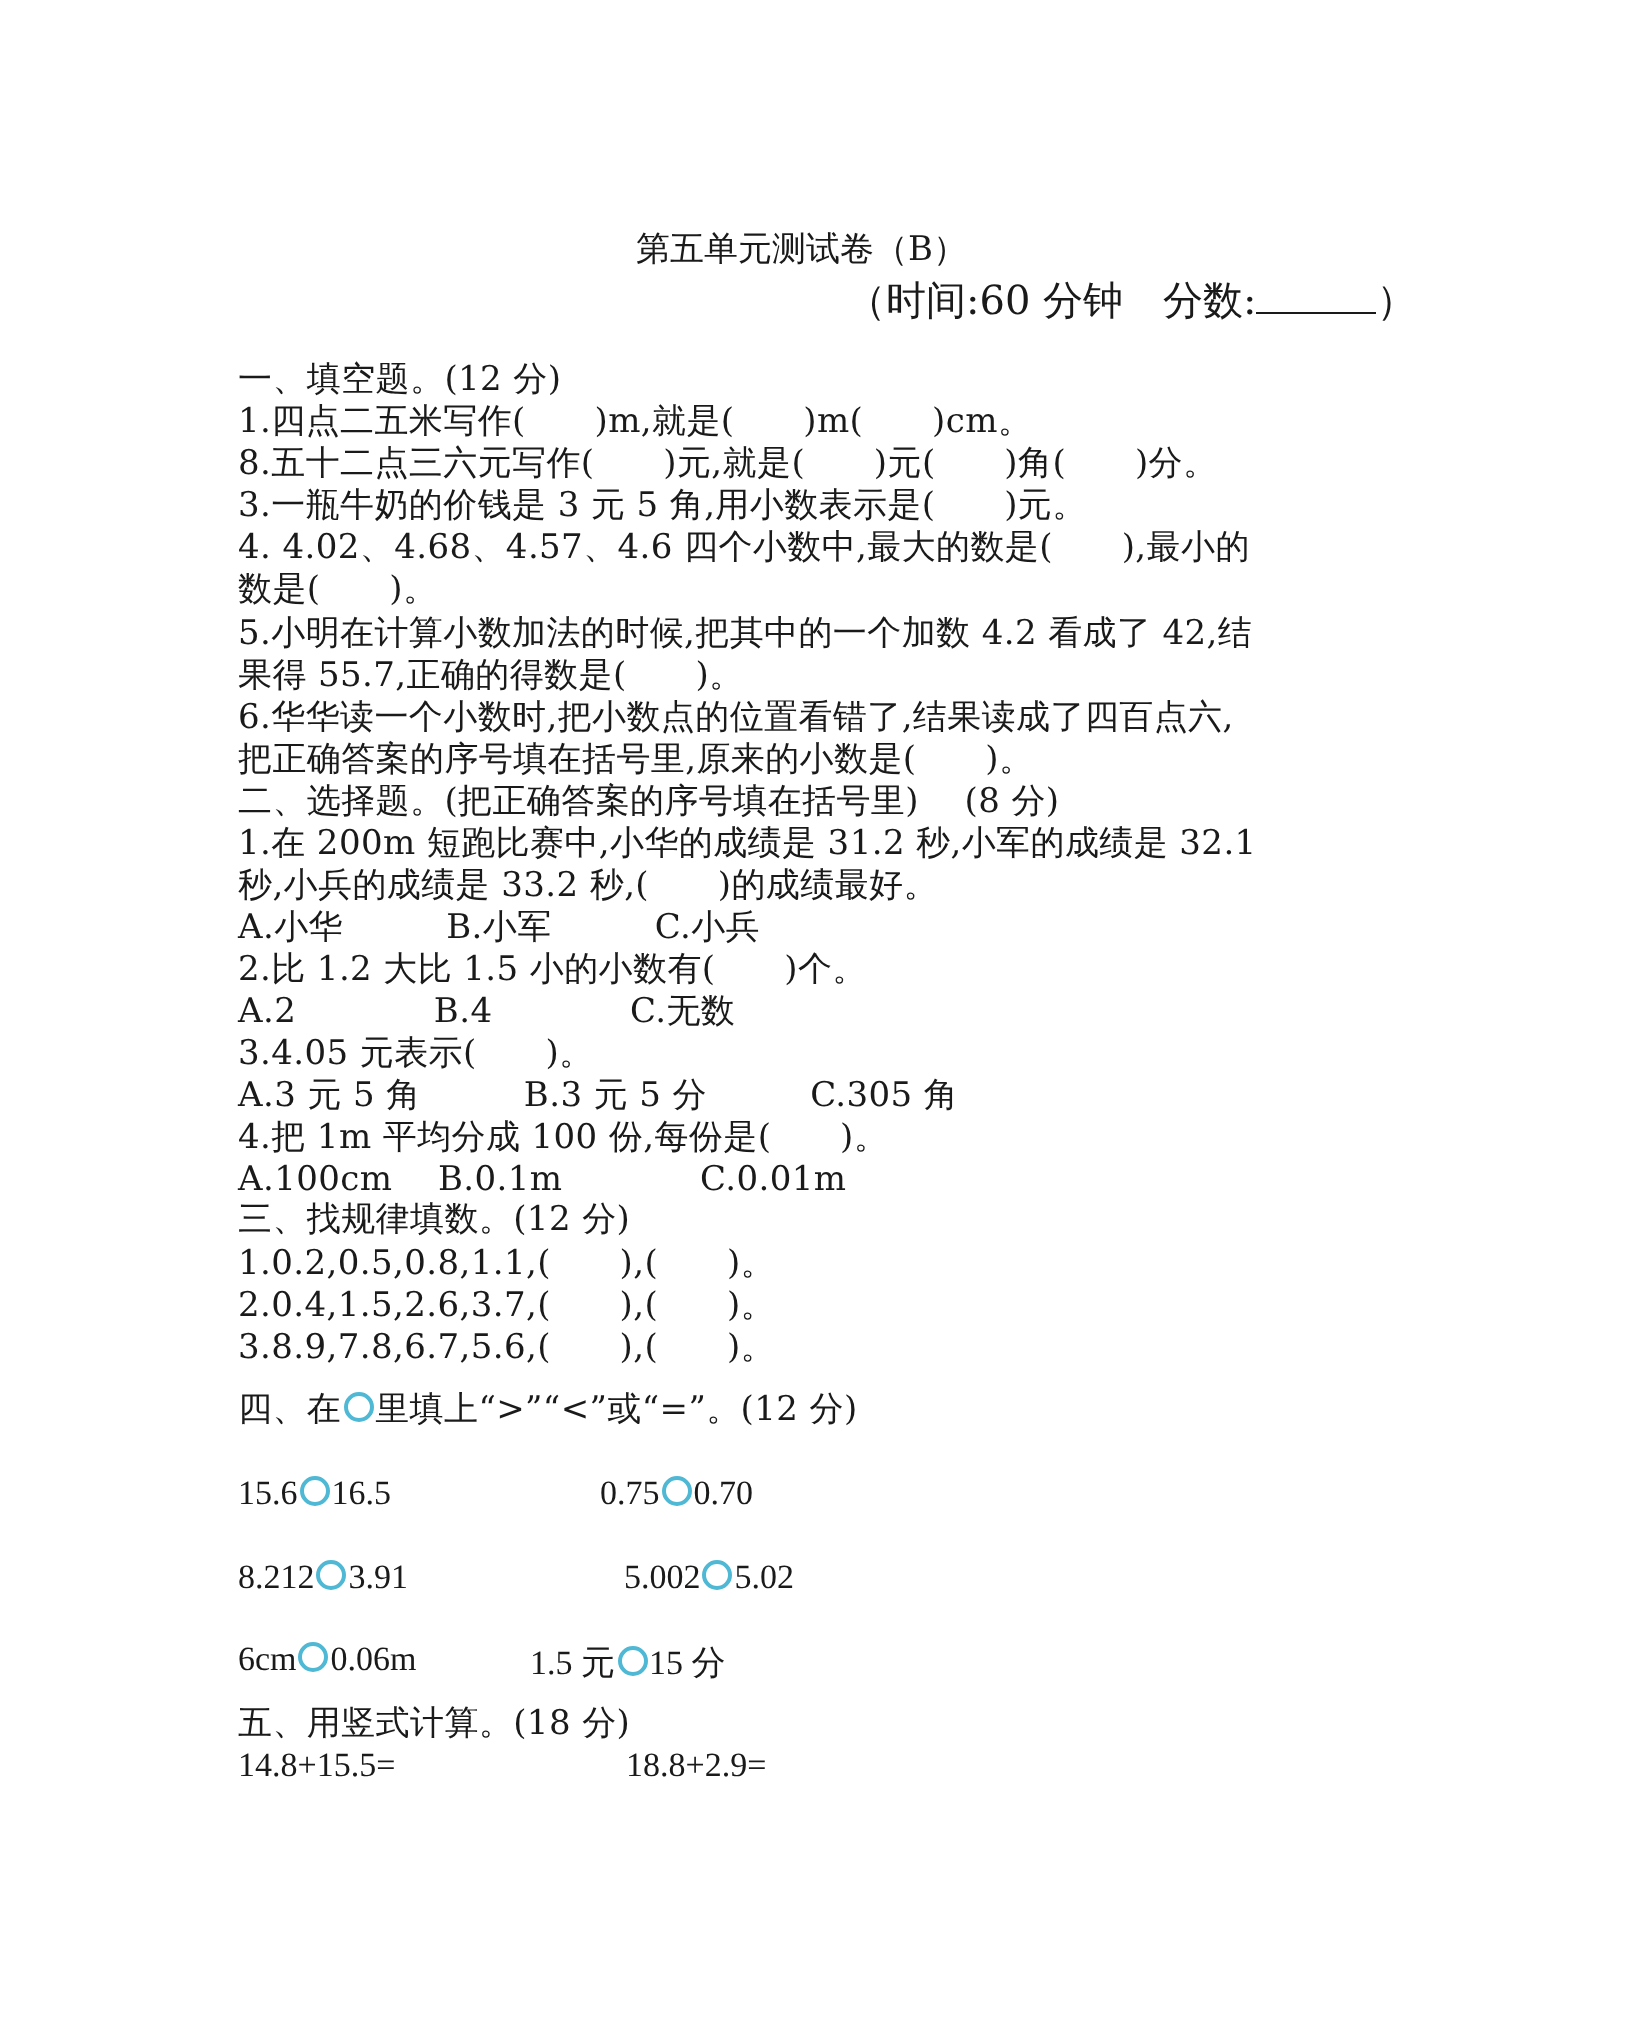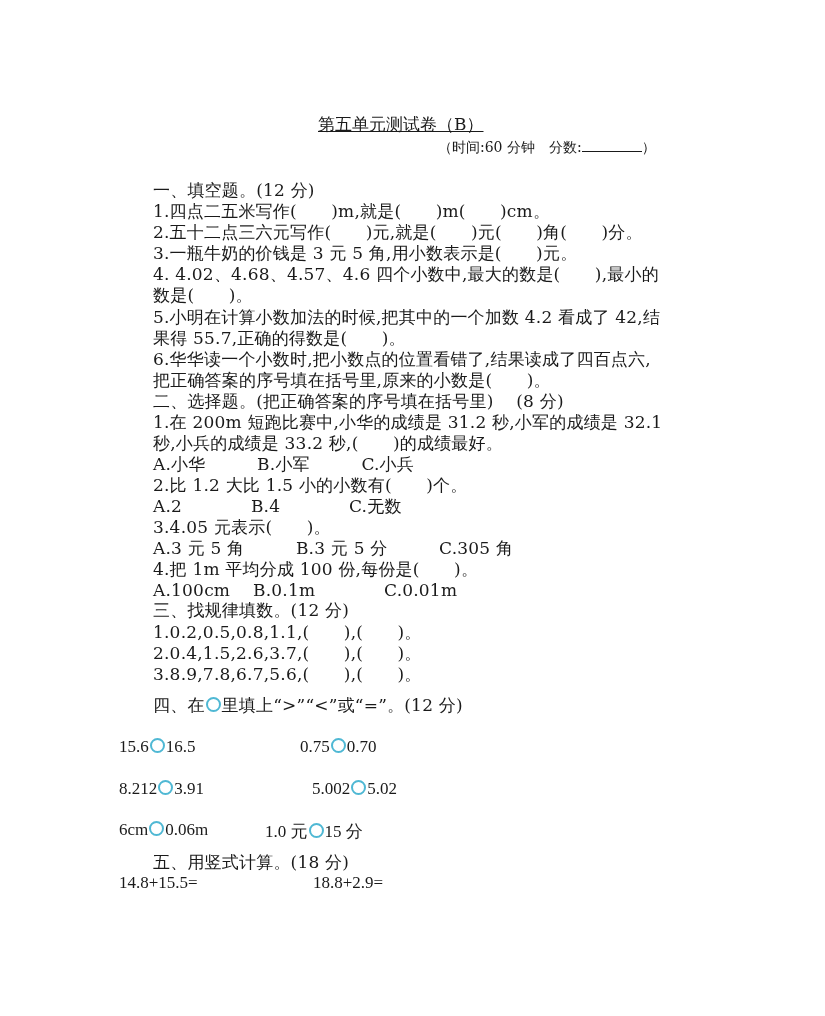--- a/index.html
+++ b/index.html
@@ -1,33 +1,33 @@
 <!DOCTYPE html>
 <html><head>
 <meta charset="utf-8">
 <style>
   html, body { margin:0; padding:0; background:#ffffff; }
   body { width:825px; height:1016px; position:relative; overflow:hidden;
          font-family:"DejaVu Serif","Liberation Serif",serif; color:#1a1a1a; }
-  .line { position:absolute; left:119px; font-size:17px; line-height:20px; white-space:pre; letter-spacing:0.2px;margin-left:34px; }
-  .title { position:absolute; left:318px; top:113px; font-size:17px; white-space:pre;text-decoration:underline; }
-  .subtitle { position:absolute; left:438px; top:137px; font-size:14px; white-space:pre; }
+  .line { position:absolute; left:119px; font-size:17px; line-height:20px; white-space:pre; letter-spacing:0.2px; }
+  .title { position:absolute; left:318px; top:113px; font-size:17px; white-space:pre; }
+  .subtitle { position:absolute; left:423px; top:137px; font-size:20px; white-space:pre; }
   .blank { display:inline-block; width:60px; border-bottom:1.5px solid #1a1a1a; height:14px; vertical-align:baseline; }
   .cmp { position:absolute; font-size:17px; white-space:pre;font-family:Liberation Serif, serif; }
   .circ { display:inline-block; width:15px; height:15px; border:2px solid #4fb8d4; border-radius:50%; vertical-align:-1px; margin:0 1px; box-sizing:border-box; }
 </style>
 </head>
 <body>
 
 <div class="title">第五单元测试卷（B）</div>
 <div class="subtitle"><span>（时间:60 分钟　分数:</span><span class="blank"></span><span>）</span></div>
 
 <div class="line" style="top:180px">一、填空题。(12 分)</div>
 <div class="line" style="top:201px">1.四点二五米写作(　　)m,就是(　　)m(　　)cm。</div>
-<div class="line" style="top:222px">2.五十二点三六元写作(　　)元,就是(　　)元(　　)角(　　)分。</div>
+<div class="line" style="top:222px">8.五十二点三六元写作(　　)元,就是(　　)元(　　)角(　　)分。</div>
 <div class="line" style="top:243px">3.一瓶牛奶的价钱是 3 元 5 角,用小数表示是(　　)元。</div>
 <div class="line" style="top:264px">4. 4.02、4.68、4.57、4.6 四个小数中,最大的数是(　　),最小的</div>
 <div class="line" style="top:285px">数是(　　)。</div>
 <div class="line" style="top:307px">5.小明在计算小数加法的时候,把其中的一个加数 4.2 看成了 42,结</div>
 <div class="line" style="top:328px">果得 55.7,正确的得数是(　　)。</div>
 <div class="line" style="top:349px">6.华华读一个小数时,把小数点的位置看错了,结果读成了四百点六,</div>
 <div class="line" style="top:370px">把正确答案的序号填在括号里,原来的小数是(　　)。</div>
 
 <div class="line" style="top:391px">二、选择题。(把正确答案的序号填在括号里)　 (8 分)</div>
 <div class="line" style="top:412px">1.在 200m 短跑比赛中,小华的成绩是 31.2 秒,小军的成绩是 32.1</div>
@@ -47,17 +47,17 @@
 
 <div class="line" style="top:695px"><span>四、在</span><span class="circ"></span><span>里填上“&gt;”“&lt;”或“=”。(12 分)</span></div>
 
 <div class="cmp" style="left:119px;top:737px"><span>15.6</span><span class="circ"></span><span>16.5</span></div>
 <div class="cmp" style="left:300px;top:737px"><span>0.75</span><span class="circ"></span><span>0.70</span></div>
 
 <div class="cmp" style="left:119px;top:779px"><span>8.212</span><span class="circ"></span><span>3.91</span></div>
 <div class="cmp" style="left:312px;top:779px"><span>5.002</span><span class="circ"></span><span>5.02</span></div>
 
 <div class="cmp" style="left:119px;top:820px"><span>6cm</span><span class="circ"></span><span>0.06m</span></div>
-<div class="cmp" style="left:265px;top:820px"><span>1.0 元</span><span class="circ"></span><span>15 分</span></div>
+<div class="cmp" style="left:265px;top:820px"><span>1.5 元</span><span class="circ"></span><span>15 分</span></div>
 
 <div class="line" style="top:852px">五、用竖式计算。(18 分)</div>
 <div class="cmp" style="left:119px;top:873px">14.8+15.5=</div>
 <div class="cmp" style="left:313px;top:873px">18.8+2.9=</div>
 
 </body></html>

